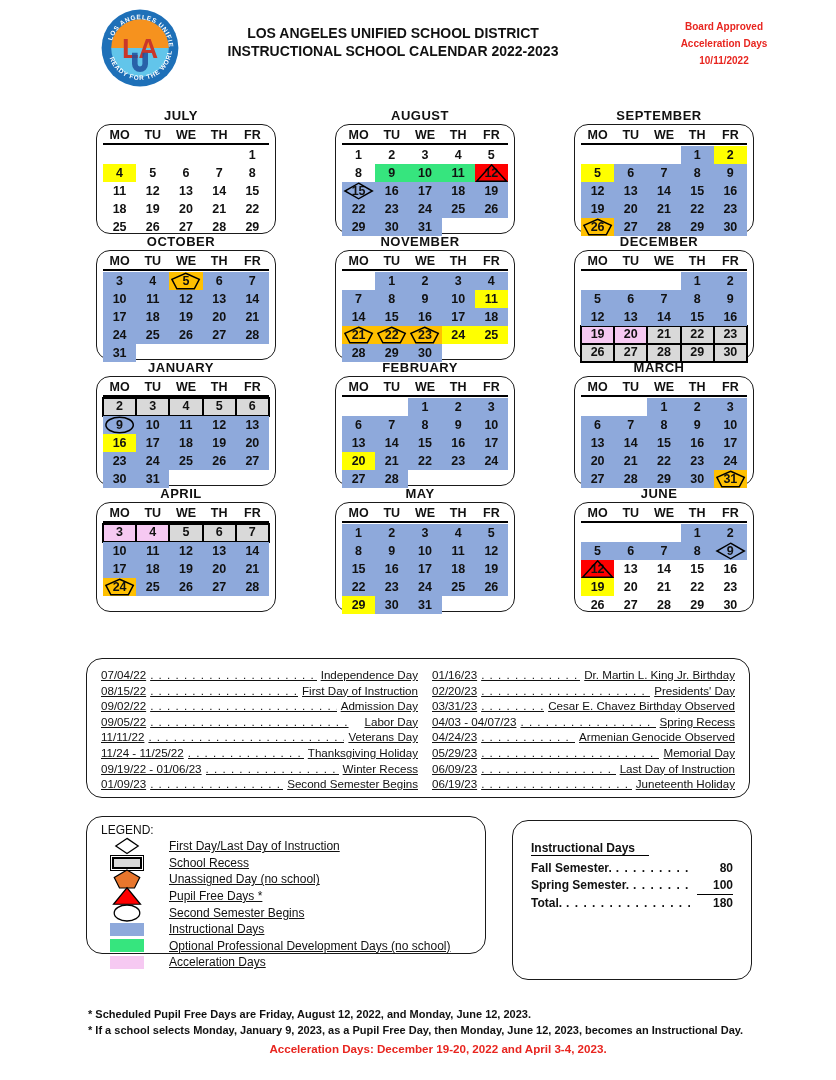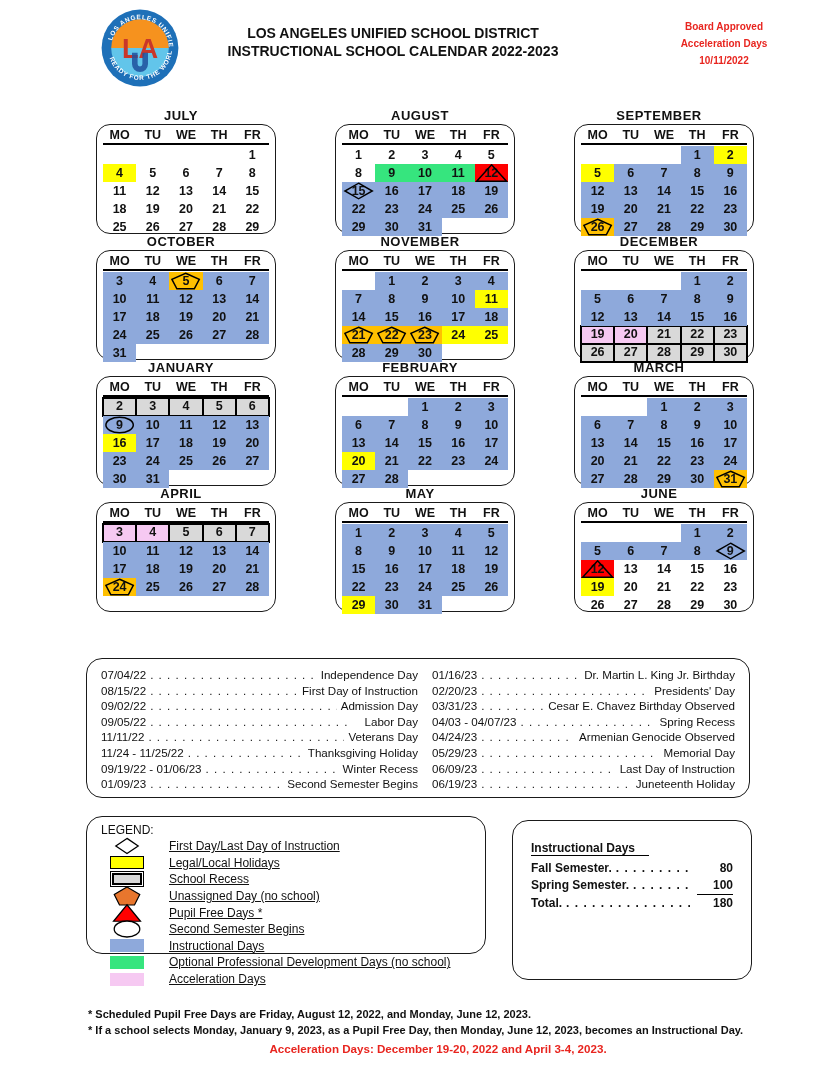--- a/index.html
+++ b/index.html
@@ -24,21 +24,21 @@
   .t-hol { background:#FFFF00; }
   .t-pd  { background:#36E57E; }
   .t-pf  { background:#FF0000; }
   .t-una { background:#FFC000; }
   .t-fd, .t-ss { background:#8EA9DB; }
   .t-rec { background:#D9D9D9; border:1.6px solid #000; line-height:14px; }
   .t-acc { background:#F6C9F2; border:1.6px solid #000; line-height:14px; }
   .day svg.shape { position:absolute; left:0; top:0; width:100%; height:100%; pointer-events:none; }
 
   
-  #key-dates { position:absolute; left:86px; top:658px; width:664px; height:140px; border:1.6px solid #1a1a1a; border-radius:16px; padding:8px 14px 6px 14px; display:flex; }
+  #key-dates { position:absolute; left:86px; top:658px; width:664px; height:140px; border:1.6px solid #1a1a1a; border-radius:16px; padding:8px 14px 6px 14px; display:flex;text-decoration:underline; }
   .kd-col { width:50%; display:flex; flex-direction:column; }
   .kd-row { display:flex; align-items:baseline; font-size:11.6px; line-height:15.6px; }
   .kd-date { white-space:nowrap; }
   .leader { flex:1; overflow:hidden; white-space:nowrap; margin:0 4px; letter-spacing:1px; }
   .kd-label { white-space:nowrap; }
   .kd-col.right { padding-left:14px; }
 
   
   #legend { position:absolute; left:86px; top:816px; width:400px; height:138px; border:1.6px solid #1a1a1a; border-radius:16px; padding:6px 10px 6px 14px; }
   #legend-title { font-size:12px; font-weight:400; margin-bottom:1px; }
@@ -779,26 +779,20 @@
         <div class="lg-row">
           <div class="lg-icon">
             <svg width="32" height="18" viewBox="0 0 40 22" fill="#fff" stroke="#000" stroke-width="1.6">
               <polygon points="20,1.5 34,11 20,20.5 6,11"></polygon>
             </svg>
           </div>
           <span class="lg-label">First Day/Last Day of Instruction</span>
         </div>
         <div class="lg-row">
           <div class="lg-icon">
-            <div class="sw-rect sw-holiday"></div>
-          </div>
-          <span class="lg-label">Legal/Local Holidays</span>
-        </div>
-        <div class="lg-row">
-          <div class="lg-icon">
             <div class="sw-rect sw-recess"></div>
           </div>
           <span class="lg-label">School Recess</span>
         </div>
         <div class="lg-row">
           <div class="lg-icon">
             <svg width="30" height="22" viewBox="0 0 40 28" fill="#E8762D" stroke="#000" stroke-width="1.6">
               <polygon points="20,2 37,12 30,26 10,26 3,12"></polygon>
             </svg>
           </div>

